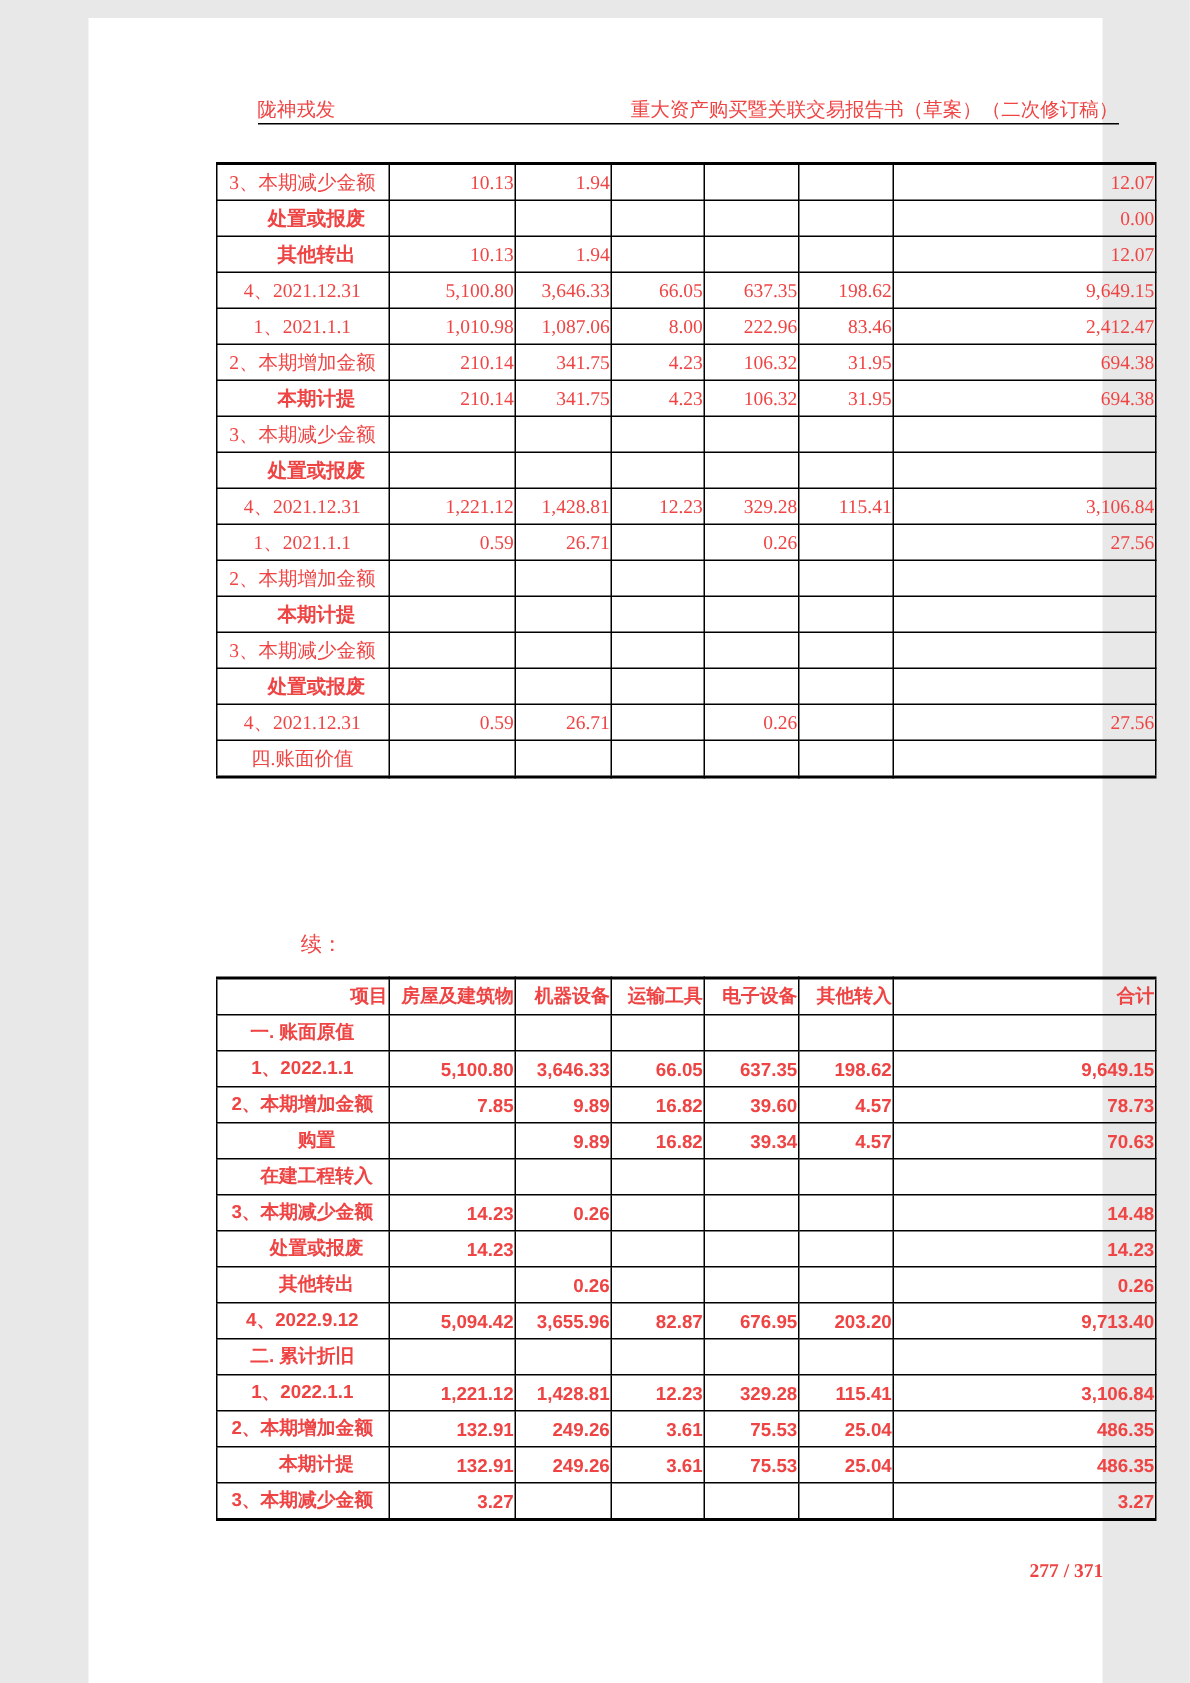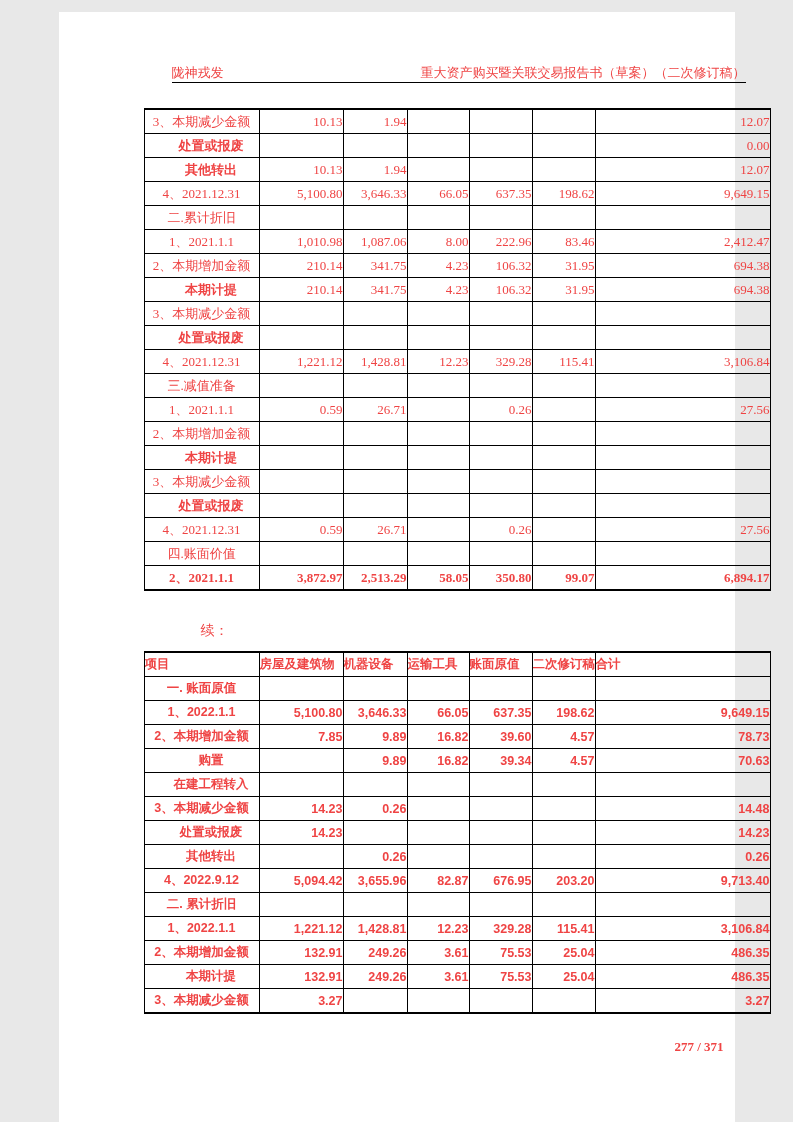--- a/index.html
+++ b/index.html
@@ -26,33 +26,33 @@
     border:1px solid #000; height:23px; padding:0;
     vertical-align:middle; overflow:hidden; white-space:nowrap;
     font-weight:inherit;
   }
   table.t1 { top:96px; }
   table.t2 {
     top:639px;
     font-family:"Liberation Sans","DejaVu Sans",sans-serif;
     font-weight:bold; font-size:12.5px;
   }
-  table.t2 thead th { text-align:left; }
+  table.t2 thead th { text-align:right; }
   td.label { text-align:center; padding-left:6px; }
   td.label.indent { padding-left:19px;font-weight:bold; }
   td.num { text-align:right; padding-right:7px; }
   tr.bold td { font-weight:bold; }
   
   .cont-label {
     position:absolute; left:142px; top:610px;
     font-size:14px; line-height:18px;
   }
   
   .footer {
-    position:absolute; top:1027px; left:0; width:665px;
+    position:absolute; top:1027px; left:12px; width:665px;
     text-align:right; font-weight:bold; font-size:13px;
   }
 </style>
 </head>
 <body>
 
 <div class="page">
 
   <div class="header">
     <span>陇神戎发</span>
@@ -100,29 +100,20 @@
         <tr>
           <td class="label">4、2021.12.31</td>
           <td class="num">5,100.80</td>
           <td class="num">3,646.33</td>
           <td class="num">66.05</td>
           <td class="num">637.35</td>
           <td class="num">198.62</td>
           <td class="num">9,649.15</td>
         </tr>
         <tr>
-          <td class="label">二.累计折旧</td>
-          <td class="num"></td>
-          <td class="num"></td>
-          <td class="num"></td>
-          <td class="num"></td>
-          <td class="num"></td>
-          <td class="num"></td>
-        </tr>
-        <tr>
           <td class="label">1、2021.1.1</td>
           <td class="num">1,010.98</td>
           <td class="num">1,087.06</td>
           <td class="num">8.00</td>
           <td class="num">222.96</td>
           <td class="num">83.46</td>
           <td class="num">2,412.47</td>
         </tr>
         <tr>
           <td class="label">2、本期增加金额</td>
@@ -163,29 +154,20 @@
         <tr>
           <td class="label">4、2021.12.31</td>
           <td class="num">1,221.12</td>
           <td class="num">1,428.81</td>
           <td class="num">12.23</td>
           <td class="num">329.28</td>
           <td class="num">115.41</td>
           <td class="num">3,106.84</td>
         </tr>
         <tr>
-          <td class="label">三.减值准备</td>
-          <td class="num"></td>
-          <td class="num"></td>
-          <td class="num"></td>
-          <td class="num"></td>
-          <td class="num"></td>
-          <td class="num"></td>
-        </tr>
-        <tr>
           <td class="label">1、2021.1.1</td>
           <td class="num">0.59</td>
           <td class="num">26.71</td>
           <td class="num"></td>
           <td class="num">0.26</td>
           <td class="num"></td>
           <td class="num">27.56</td>
         </tr>
         <tr>
           <td class="label">2、本期增加金额</td>
@@ -233,29 +215,20 @@
           <td class="num">27.56</td>
         </tr>
         <tr>
           <td class="label">四.账面价值</td>
           <td class="num"></td>
           <td class="num"></td>
           <td class="num"></td>
           <td class="num"></td>
           <td class="num"></td>
           <td class="num"></td>
-        </tr>
-        <tr class="bold">
-          <td class="label">2、2021.1.1</td>
-          <td class="num">3,872.97</td>
-          <td class="num">2,513.29</td>
-          <td class="num">58.05</td>
-          <td class="num">350.80</td>
-          <td class="num">99.07</td>
-          <td class="num">6,894.17</td>
         </tr>
       </tbody>
   </table>
 
   <div class="cont-label">续：</div>
 
   <table class="tbl t2">
     <colgroup>
       <col style="width:115px">
         <col style="width:84px">
@@ -264,22 +237,22 @@
         <col style="width:63px">
         <col style="width:63px">
       <col style="width:175px">
     </colgroup>
     <thead>
       <tr>
         <th>项目</th>
         <th>房屋及建筑物</th>
         <th>机器设备</th>
         <th>运输工具</th>
-        <th>账面原值</th>
-        <th>二次修订稿</th>
+        <th>电子设备</th>
+        <th>其他转入</th>
         <th>合计</th>
       </tr>
     </thead>
     <tbody>
         <tr>
           <td class="label">一. 账面原值</td>
           <td class="num"></td>
           <td class="num"></td>
           <td class="num"></td>
           <td class="num"></td>

